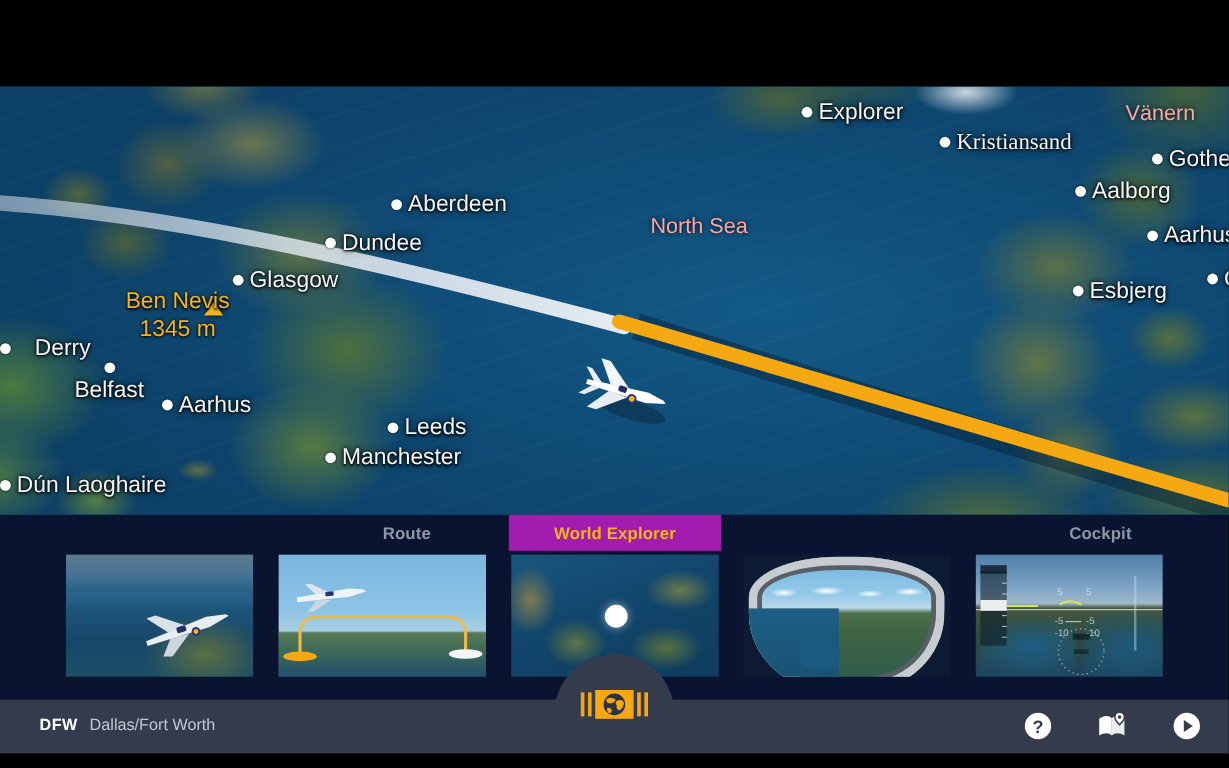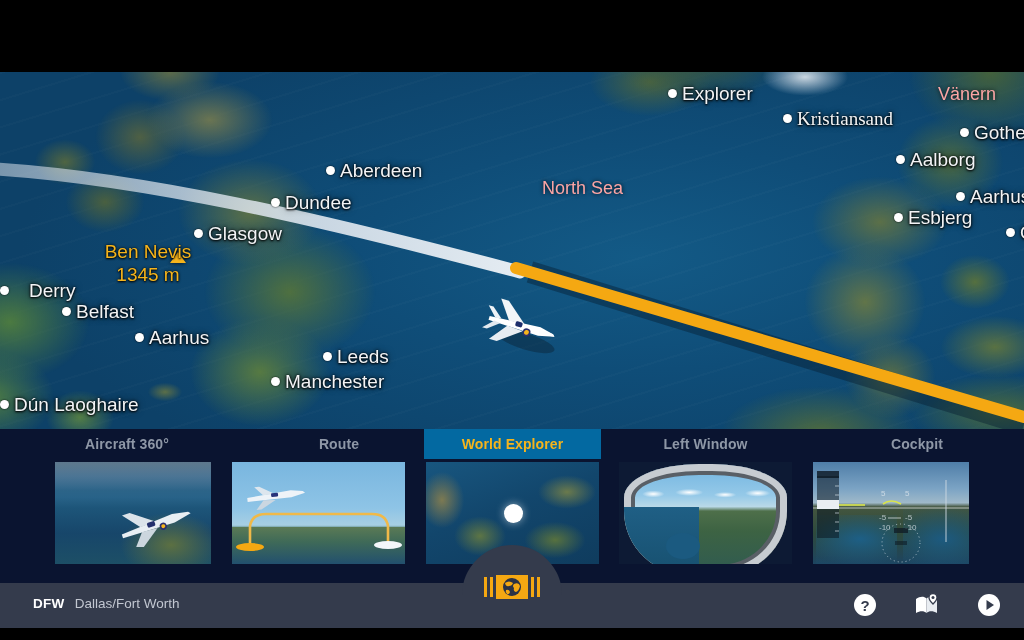--- a/index.html
+++ b/index.html
@@ -125,21 +125,21 @@
   
   #panel {
     position: absolute; left: 0; top: 429px; width: 1024px; height: 199px;
     background: #0a1430; z-index: 30;
   }
   #tabstrip { position: absolute; left: 0; top: 0; width: 1024px; height: 30px; }
   .tab {
     position: absolute; top: 0; height: 30px; display: flex; align-items: center; justify-content: center;
     font-size: 14px; font-weight: bold; color: #8e97a6; letter-spacing: .1px;
   }
-  .tab.active { background: #0369a1; color: #f5b41c; }
+  .tab.active { background: #a21caf; color: #f5b41c; }
 
   .thumb {
     position: absolute; top: 33px; height: 102px; overflow: hidden; background: #0d1a34;
     border: 0;
   }
   .thumb .inner { position: absolute; inset: 0; }
 
   
   .t-a360 .inner {
     background:
@@ -295,21 +295,21 @@
           <span>Gothe</span>
         </div>
         <div class="mlabel" style="left: 896px; top: 78px;">
           <span class="dot"></span>
           <span>Aalborg</span>
         </div>
         <div class="mlabel" style="left: 956px; top: 115px;">
           <span class="dot"></span>
           <span>Aarhus</span>
         </div>
-        <div class="mlabel" style="left: 894px; top: 136px; justify-content: flex-end;">
+        <div class="mlabel" style="left: 894px; top: 161px; justify-content: flex-end;">
           <span class="dot"></span>
           <span>Esbjerg</span>
         </div>
         <div class="mlabel" style="left: 1006px; top: 151px;">
           <span class="dot"></span>
           <span>O</span>
         </div>
         <div class="mlabel" style="left: 326px; top: 89px;">
           <span class="dot"></span>
           <span>Aberdeen</span>
@@ -319,21 +319,21 @@
           <span>Dundee</span>
         </div>
         <div class="mlabel" style="left: 194px; top: 152px;">
           <span class="dot"></span>
           <span>Glasgow</span>
         </div>
         <div class="mlabel" style="left: 0px; top: 209px; gap: 20px;">
           <span class="dot"></span>
           <span>Derry</span>
         </div>
-        <div class="mlabel" style="left: 62px; top: 230px;">
+        <div class="mlabel" style="left: 62px; top: 230px; flex-direction: column;">
           <span class="dot"></span>
           <span>Belfast</span>
         </div>
         <div class="mlabel" style="left: 135px; top: 256px;">
           <span class="dot"></span>
           <span>Aarhus</span>
         </div>
         <div class="mlabel" style="left: 323px; top: 275px;">
           <span class="dot"></span>
           <span>Leeds</span>
@@ -350,31 +350,25 @@
 
     <div id="peak"></div>
     <div class="peak-text">
       <div>Ben Nevis</div>
       <div>1345 m</div>
     </div>
   </div>
 
   <div id="panel">
     <div id="tabstrip">
-        <div class="tab" style="left: 0px; width: 254px;">
-          <span>Aircraft 360°</span>
-        </div>
         <div class="tab" style="left: 254px; width: 170px;">
           <span>Route</span>
         </div>
         <div class="tab active" style="left: 424px; width: 177px;">
           <span>World Explorer</span>
-        </div>
-        <div class="tab" style="left: 601px; width: 209px;">
-          <span>Left Window</span>
         </div>
         <div class="tab" style="left: 810px; width: 214px;">
           <span>Cockpit</span>
         </div>
       </div>
     <div id="thumbs">
         <div class="thumb t-a360" style="left: 55px; width: 156px;">
           <div class="inner">
             <div class="coast"></div>
             <svg class="plane" width="86" height="48" viewBox="0 0 86 48">

